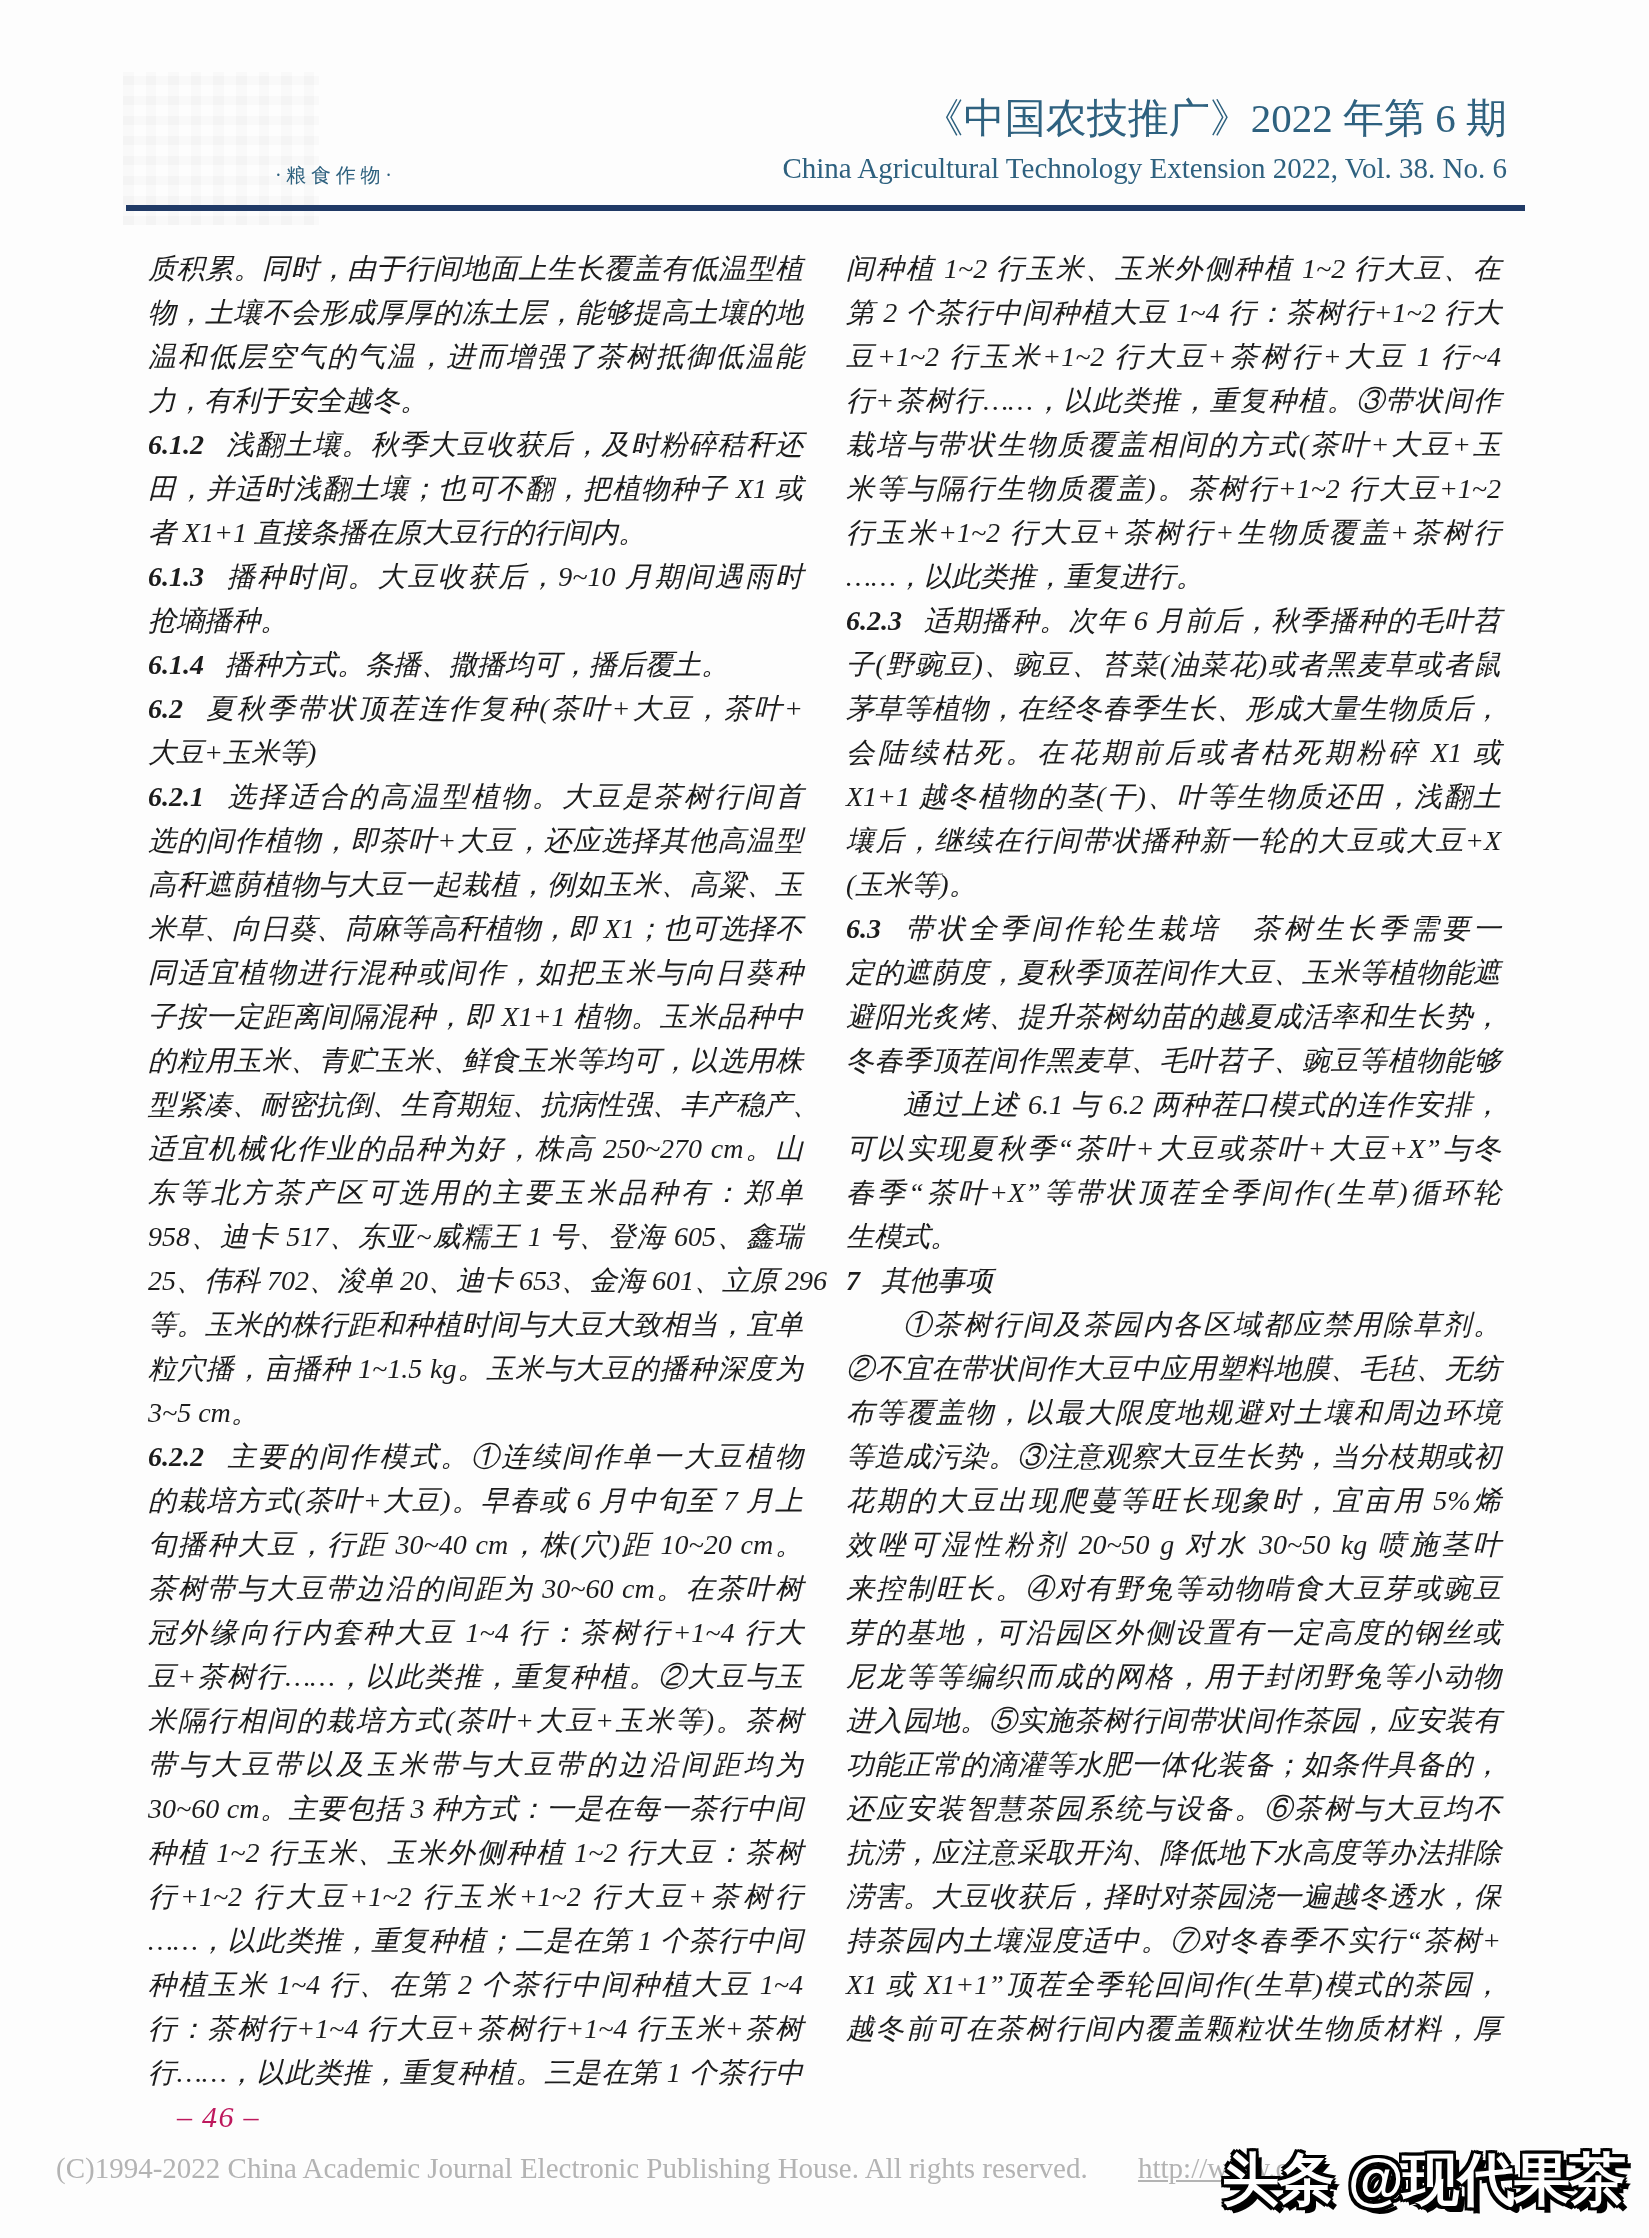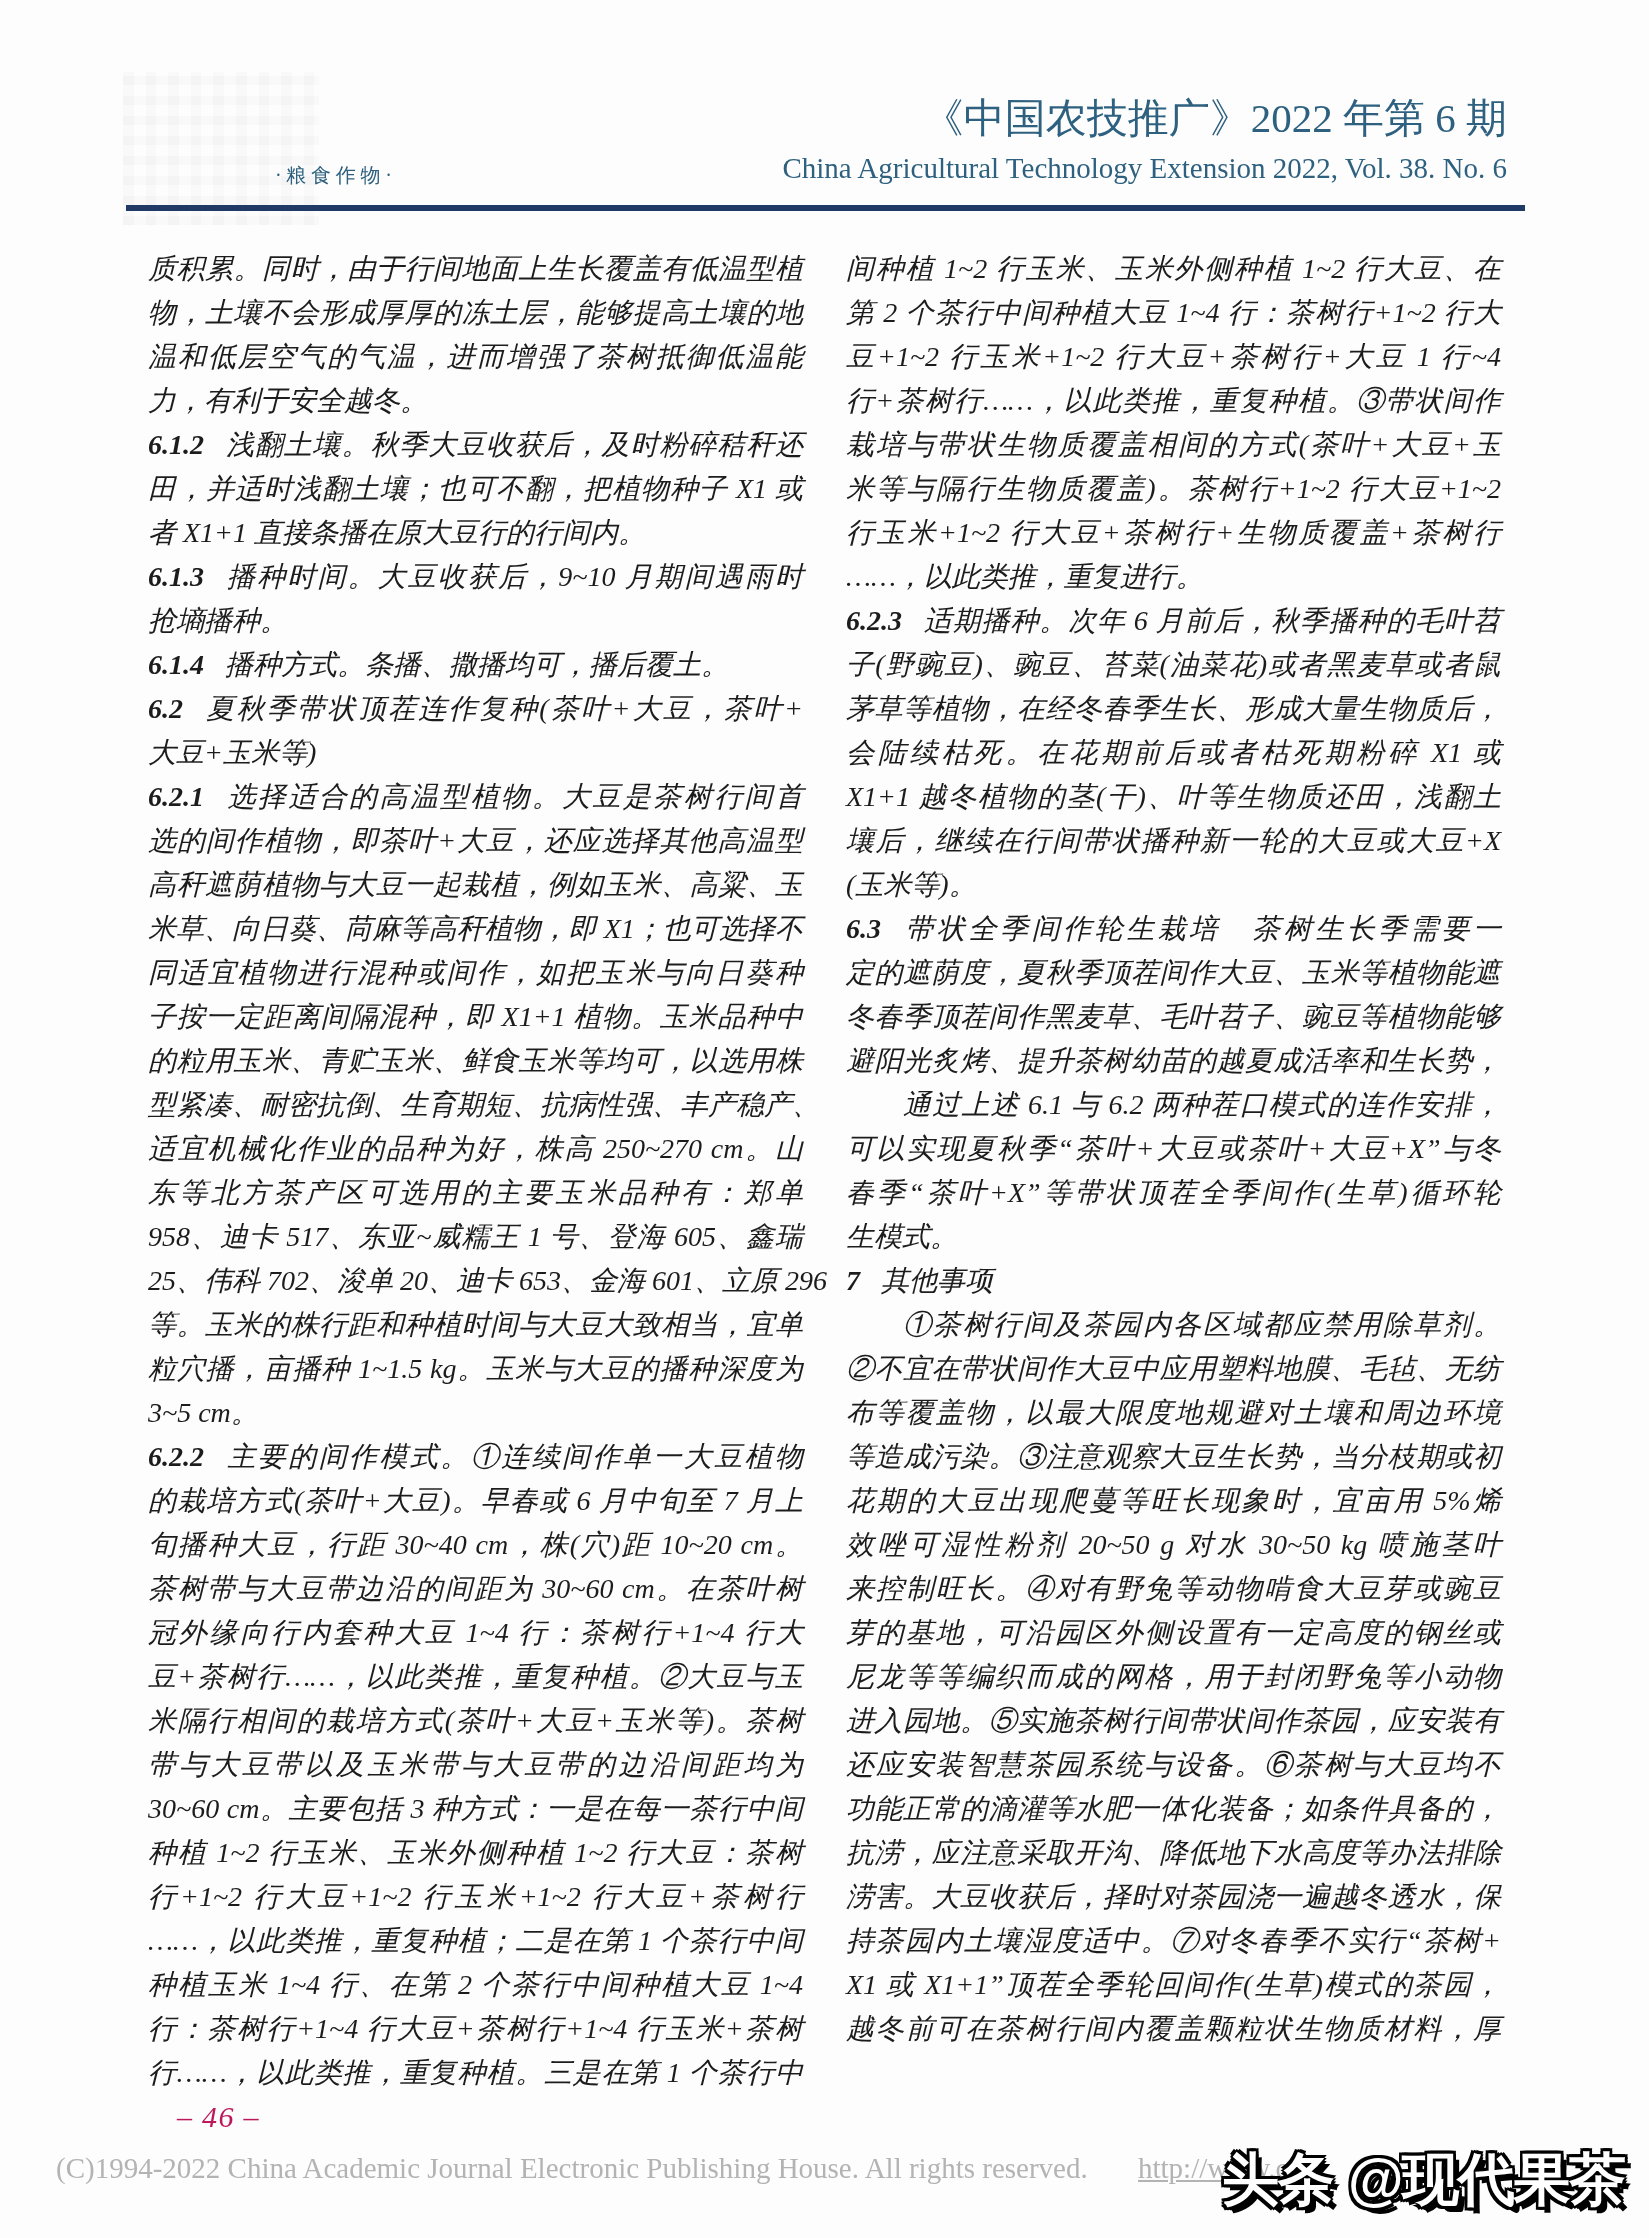--- a/index.html
+++ b/index.html
@@ -152,39 +152,39 @@
         <div class="line short">……，以此类推，重复进行。</div>
         <div class="line"><b>6.2.3</b>适期播种。次年 6 月前后，秋季播种的毛叶苕</div>
         <div class="line">子(野豌豆)、豌豆、苔菜(油菜花)或者黑麦草或者鼠</div>
         <div class="line">茅草等植物，在经冬春季生长、形成大量生物质后，</div>
         <div class="line">会陆续枯死。在花期前后或者枯死期粉碎 X1 或</div>
         <div class="line">X1+1 越冬植物的茎(干)、叶等生物质还田，浅翻土</div>
         <div class="line">壤后，继续在行间带状播种新一轮的大豆或大豆+X</div>
         <div class="line short">(玉米等)。</div>
         <div class="line"><b>6.3</b>带状全季间作轮生栽培　茶树生长季需要一</div>
         <div class="line">定的遮荫度，夏秋季顶茬间作大豆、玉米等植物能遮</div>
+        <div class="line">避阳光炙烤、提升茶树幼苗的越夏成活率和生长势，</div>
         <div class="line">冬春季顶茬间作黑麦草、毛叶苕子、豌豆等植物能够</div>
-        <div class="line">避阳光炙烤、提升茶树幼苗的越夏成活率和生长势，</div>
         <div class="line indent">通过上述 6.1 与 6.2 两种茬口模式的连作安排，</div>
         <div class="line">可以实现夏秋季“茶叶+大豆或茶叶+大豆+X”与冬</div>
         <div class="line">春季“茶叶+X”等带状顶茬全季间作(生草)循环轮</div>
         <div class="line short">生模式。</div>
         <div class="line short"><b>7</b>其他事项</div>
         <div class="line indent">①茶树行间及茶园内各区域都应禁用除草剂。</div>
         <div class="line">②不宜在带状间作大豆中应用塑料地膜、毛毡、无纺</div>
         <div class="line">布等覆盖物，以最大限度地规避对土壤和周边环境</div>
         <div class="line">等造成污染。③注意观察大豆生长势，当分枝期或初</div>
         <div class="line">花期的大豆出现爬蔓等旺长现象时，宜亩用 5%烯</div>
         <div class="line">效唑可湿性粉剂 20~50 g 对水 30~50 kg 喷施茎叶</div>
         <div class="line">来控制旺长。④对有野兔等动物啃食大豆芽或豌豆</div>
         <div class="line">芽的基地，可沿园区外侧设置有一定高度的钢丝或</div>
         <div class="line">尼龙等等编织而成的网格，用于封闭野兔等小动物</div>
         <div class="line">进入园地。⑤实施茶树行间带状间作茶园，应安装有</div>
+        <div class="line">功能正常的滴灌等水肥一体化装备；如条件具备的，</div>
         <div class="line">还应安装智慧茶园系统与设备。⑥茶树与大豆均不</div>
-        <div class="line">功能正常的滴灌等水肥一体化装备；如条件具备的，</div>
         <div class="line">抗涝，应注意采取开沟、降低地下水高度等办法排除</div>
         <div class="line">涝害。大豆收获后，择时对茶园浇一遍越冬透水，保</div>
         <div class="line">持茶园内土壤湿度适中。⑦对冬春季不实行“茶树+</div>
         <div class="line">X1 或 X1+1”顶茬全季轮回间作(生草)模式的茶园，</div>
         <div class="line">越冬前可在茶树行间内覆盖颗粒状生物质材料，厚</div>
       </div>
   </div>
 
   <div class="page-number">– 46 –</div>
 

